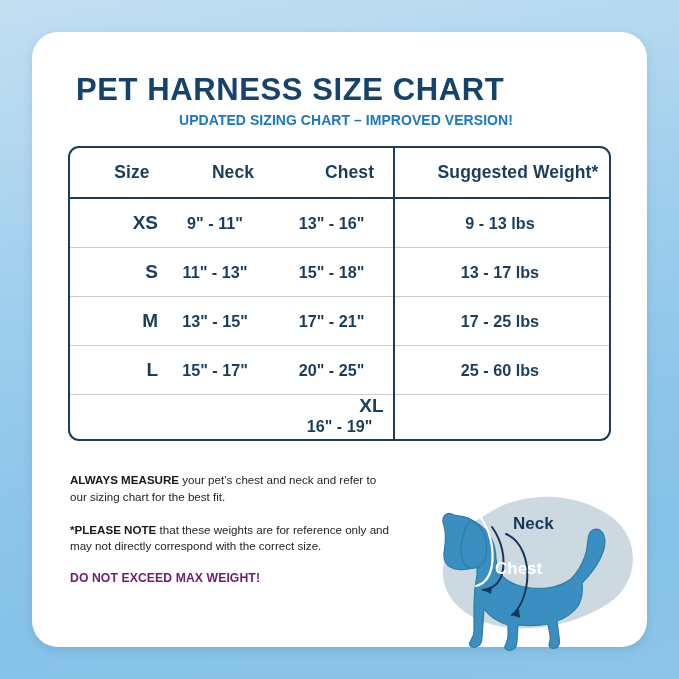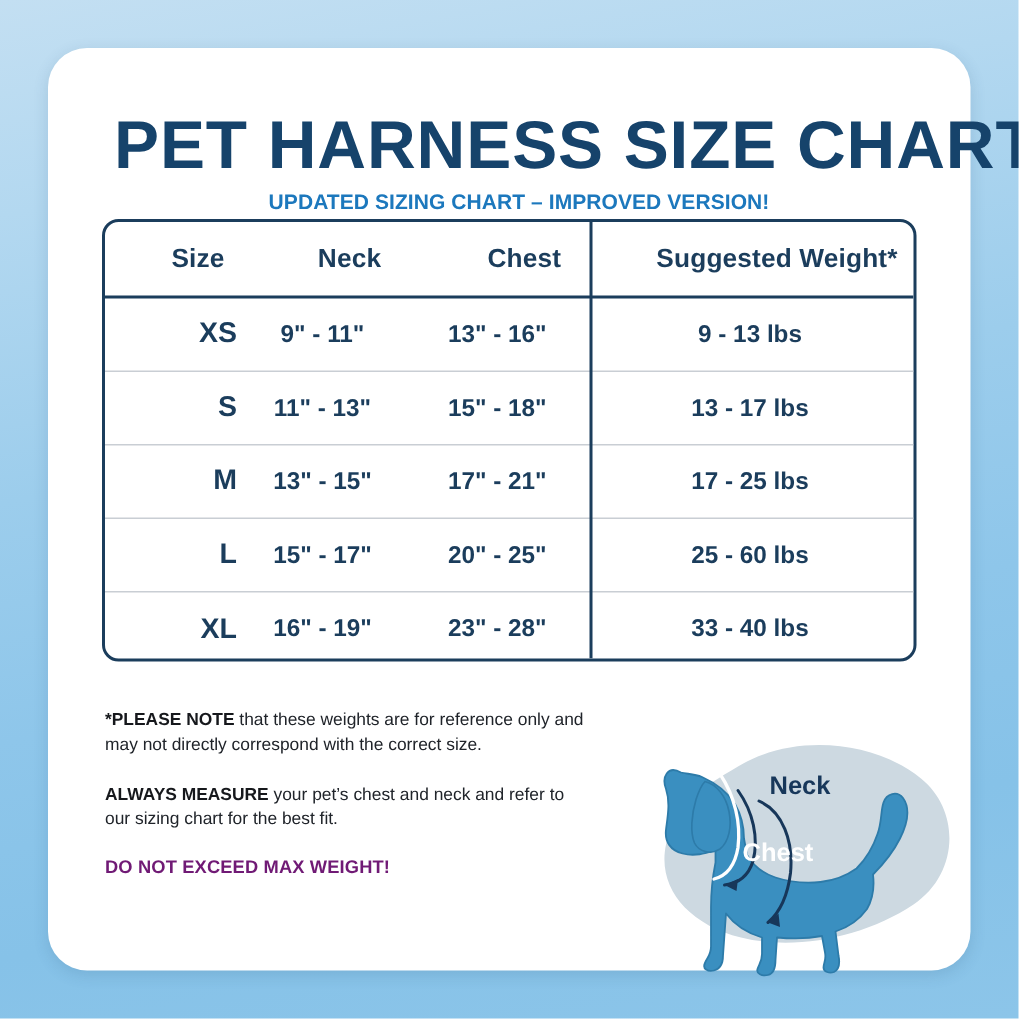--- a/index.html
+++ b/index.html
@@ -41,21 +41,21 @@
 
   
   #title-block {
     position: absolute;
     left: 44px;
     top: 42px;
     width: 540px;
   }
   .main-title {
     color: #16436b;
-    font-size: 45px;
+    font-size: 31px;
     font-weight: 700;
     letter-spacing: 0.6px;
     line-height: 1.0;
     white-space: nowrap;
     margin: 0;
   }
   .sub-title {
     color: #1c78bd;
     font-size: 14px;
     font-weight: 700;
@@ -87,20 +87,21 @@
   }
   .trow.head {
     height: 51px;
     border-bottom: 2px solid #1b3d5c;
   }
   .trow.body {
     border-bottom: 1.3px solid #c9ced4;
   }
   .trow.body.last {
     border-bottom: none;
+    flex-direction: column;
   }
   
   #col-divider {
     position: absolute;
     left: 323px;
     top: 0;
     width: 2px;
     height: 100%;
     background: #1b3d5c;
     z-index: 3;
@@ -231,23 +232,23 @@
       <div class="trow body last">
         <div class="cell c-size">XL</div>
         <div class="cell c-neck">16" - 19"</div>
         <div class="cell c-chest">23" - 28"</div>
         <div class="cell c-weight">33 - 40 lbs</div>
       </div>
 
     </div>
 
     <div id="notes">
+      <p class="note"><b>ALWAYS MEASURE</b><span> your pet’s chest and neck and refer to our sizing chart for the best fit.</span></p>
+
       <p class="note"><b>*PLEASE NOTE</b><span> that these weights are for reference only and may not directly correspond with the correct size.</span></p>
-
-      <p class="note"><b>ALWAYS MEASURE</b><span> your pet’s chest and neck and refer to our sizing chart for the best fit.</span></p>
 
       <p class="note-warn">DO NOT EXCEED MAX WEIGHT!</p>
     </div>
 
     <div id="dog-illustration">
       <svg width="216" height="175" viewBox="0 0 216 175">
 
         <path fill="#cdd9e1" d="M62,32 C98,10 152,14 184,40 C211,62 209,104 179,124
                  C146,146 100,155 64,146 C28,137 8,112 14,84
                  C19,58 38,46 62,32 Z"></path>

